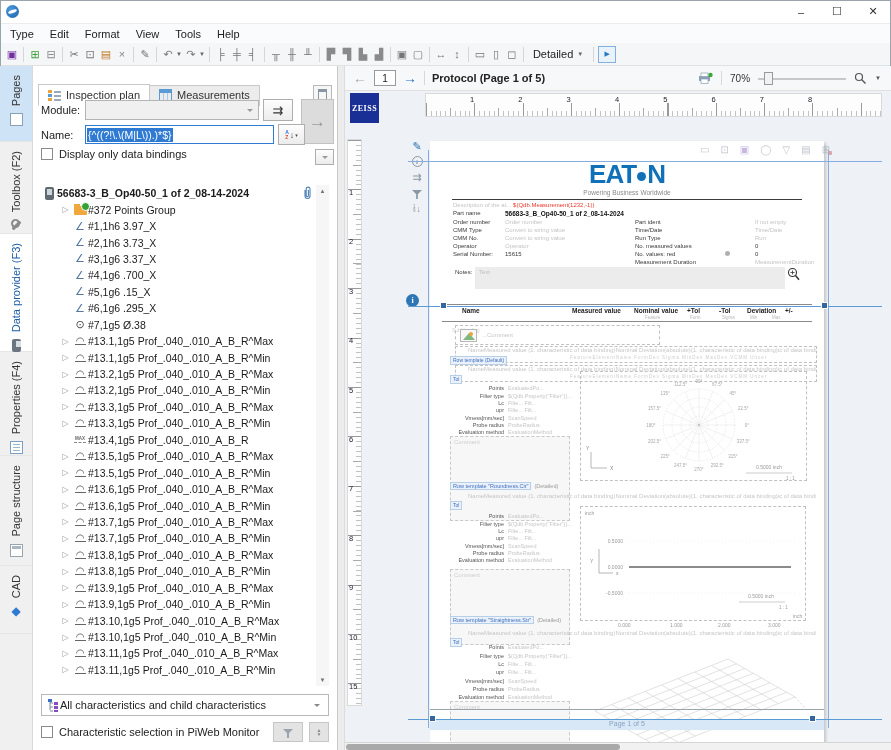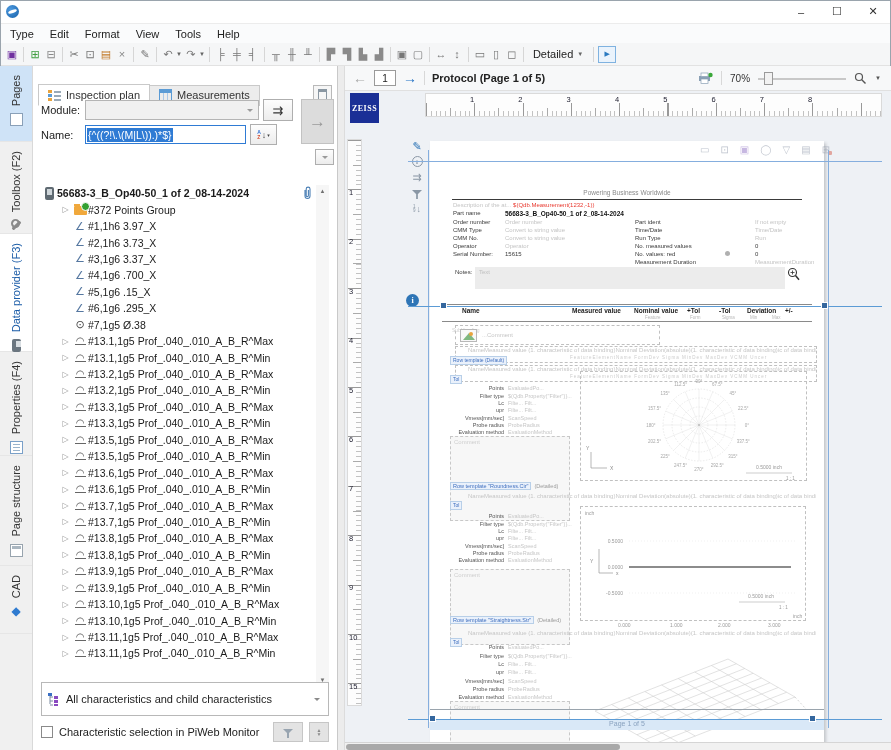--- a/index.html
+++ b/index.html
@@ -76,21 +76,21 @@
 .i-part::after{content:"";position:absolute;left:2px;top:2px;width:5px;height:6px;background:#cfd6da}
 .i-points-group{width:13px;height:9px;background:#f0a83c;border-radius:1px;position:relative;margin-top:2px}
 .i-points-group::before{content:"";position:absolute;top:-2px;left:0;width:6px;height:2px;background:#f0a83c}
 .i-points-group::after{content:"";position:absolute;right:-3px;top:-4px;width:7px;height:7px;background:#33a133;border-radius:50%;border:1px solid #fff}
 .i-curve{width:2px;height:11px;background:#4a4a4a;transform:rotate(38deg);border-radius:1px}
 .i-angle{color:#5577a0;font-size:11px}
 .i-diameter{font-size:11px;color:#444}
 .i-profile{font-size:10px;line-height:7px;border-bottom:1px solid #666;color:#444;width:11px;text-align:center}
 .i-profile-max{font-size:4.5px;color:#666;border-bottom:1px dashed #888;width:12px;text-align:center;line-height:6px;font-weight:bold}
 .clip-svg{flex:0 0 auto}
-.lp-scope{position:absolute;left:8px;right:8px;bottom:34px;height:34px;border:1px solid #b8b8b8;display:flex;align-items:center;padding:0 8px 0 6px;gap:6px;background:#fff}
+.lp-scope{position:absolute;left:8px;right:8px;bottom:34px;height:22px;border:1px solid #b8b8b8;display:flex;align-items:center;padding:0 8px 0 6px;background:#fff}
 .scope-chev{margin-left:auto;border:3.5px solid transparent;border-top-color:#8a8a8a;margin-top:3px}
 .lp-monitor{position:absolute;left:8px;right:8px;bottom:6px;height:24px;display:flex;align-items:center;gap:6px}
 .btn-disabled{background:#e3e3e3;border:1px solid #c6c6c6;color:#9aa}
 .btn-funnel{width:30px;height:20px;margin-left:auto}
 .btn-spin{width:20px;height:20px;flex-direction:column;font-size:5px;line-height:4px;color:#8a8a8a}
 .funnel{width:0;height:0;border:5px solid transparent;border-top:5px solid #98a4b0;position:relative;margin-top:3px}
 .funnel::after{content:"";position:absolute;left:-1px;top:-1px;width:2px;height:5px;background:#98a4b0}
 
 .splitter{width:7px;background:#ececec;border-right:1px solid #dcdcdc;flex:0 0 auto}
 .canvas{flex:1;position:relative;background:#eef1f5;overflow:hidden}
@@ -274,35 +274,39 @@
 
     <div class="lp-row" style="top:33px;right:44px">
       <span class="lp-label">Module:</span>
       <span class="combo">
           <span class="chev"></span>
         </span>
       <span class="btn btn-apply">⇉</span>
     </div>
     <div class="lp-bigarrow btn">→</div>
 
-    <div class="lp-row" style="top:58px;right:60px">
+    <div class="lp-row" style="top:58px;right:32px">
       <span class="lp-label">Name:</span>
       <span class="name-box">
           <span class="name-sel">{^((?!\.\(M|L\)).)*$}</span>
         </span>
       <span class="btn btn-sort">
         <span class="sort-letters">
             <span class="a">A</span>
             <span class="z">Z</span>
           </span>
           <span style="font-size:9px;color:#444">↓</span>
           <span style="font-size:5px;color:#444">▾</span>
       </span>
     </div>
 
+    <div class="lp-row" style="top:82px;right:44px;gap:6px">
+      <span class="cb"></span>
+      <span>Display only data bindings</span>
+    </div>
     <span class="btn lp-smallcaret">
         <span class="chev" style="position:static;margin-top:3px"></span>
       </span>
 
 
     <div class="lp-tree">
       <div class="trow">
         <span class="ticn">
             <span class="i-part"></span>
           </span>
@@ -388,20 +392,27 @@
               <span class="i-profile">◠</span>
             </span>
             <span class="tlabel">#13.3,1g5 Prof_.040_.010_A_B_R^Max</span>
           </div>
           <div class="trow child">
             <span class="tarrow">▷</span>
             <span class="ticn">
               <span class="i-profile">◠</span>
             </span>
             <span class="tlabel">#13.3,1g5 Prof_.040_.010_A_B_R^Min</span>
+          </div>
+          <div class="trow child">
+            <span class="tarrow"></span>
+            <span class="ticn">
+              <span class="i-profile-max">MAX</span>
+            </span>
+            <span class="tlabel">#13.4,1g5 Prof_.040_.010_A_B_R</span>
           </div>
           <div class="trow child">
             <span class="tarrow">▷</span>
             <span class="ticn">
               <span class="i-profile">◠</span>
             </span>
             <span class="tlabel">#13.5,1g5 Prof_.040_.010_A_B_R^Max</span>
           </div>
           <div class="trow child">
             <span class="tarrow">▷</span>
@@ -599,20 +610,21 @@
           <span class="nums">
             <span>1</span>
             <span>9</span>
           </span>
           <span style="font-size:9px;color:#8a97a5">↓</span>
         </span>
     </div>
     <div class="info-blue">i</div>
 
     <div class="cv-page" id="page">
+      <div class="doc-logo"><span>EAT</span><span class="dot"></span><span>N</span></div>
       <div class="doc-tagline">Powering Business Worldwide</div>
       <div class="doc-rule"></div>
 
       <div class="drow" style="top:61px;left:23px"><span class="dph">Description of the at...</span> <span class="dred">$(Qdb.Measurement(1232,-1))</span></div>
       <div id="info-left">
           <div class="drow" style="top: 69px; left: 23px;"><span class="dlab">Part name</span><span class="dstrong" style="position: absolute; left: 52px; width: 300px;">56683-3_B_Op40-50_1 of 2_08-14-2024</span></div>
           <div class="drow" style="top: 78px; left: 23px;"><span class="dlab">Order number</span><span class="dph" style="position: absolute; left: 52px; width: 300px;">Order number</span></div>
           <div class="drow" style="top: 86px; left: 23px;"><span class="dlab">CMM Type</span><span class="dph" style="position: absolute; left: 52px; width: 300px;">Convert to string value</span></div>
           <div class="drow" style="top: 94px; left: 23px;"><span class="dlab">CMM No.</span><span class="dph" style="position: absolute; left: 52px; width: 300px;">Convert to string value</span></div>
           <div class="drow" style="top: 102px; left: 23px;"><span class="dlab">Operator</span><span class="dph" style="position: absolute; left: 52px; width: 300px;">Operator</span></div>

